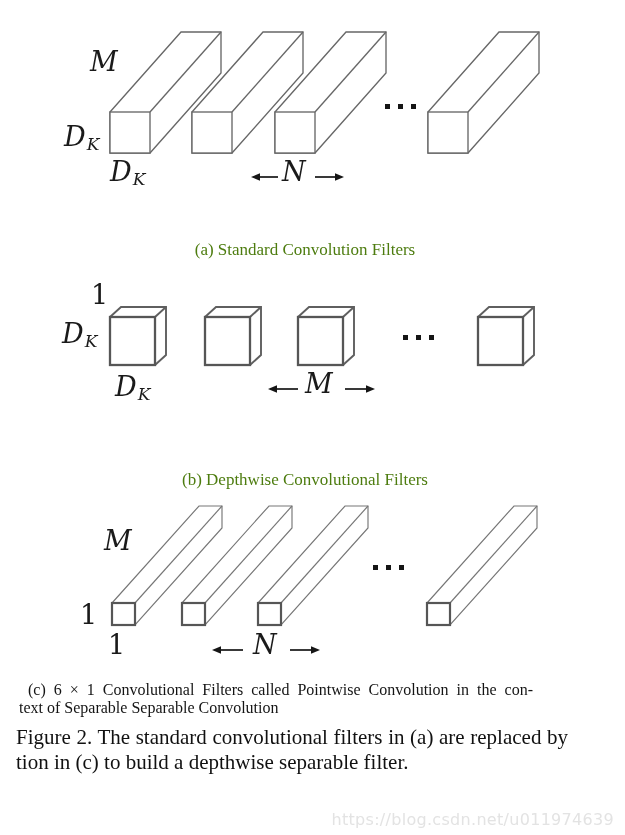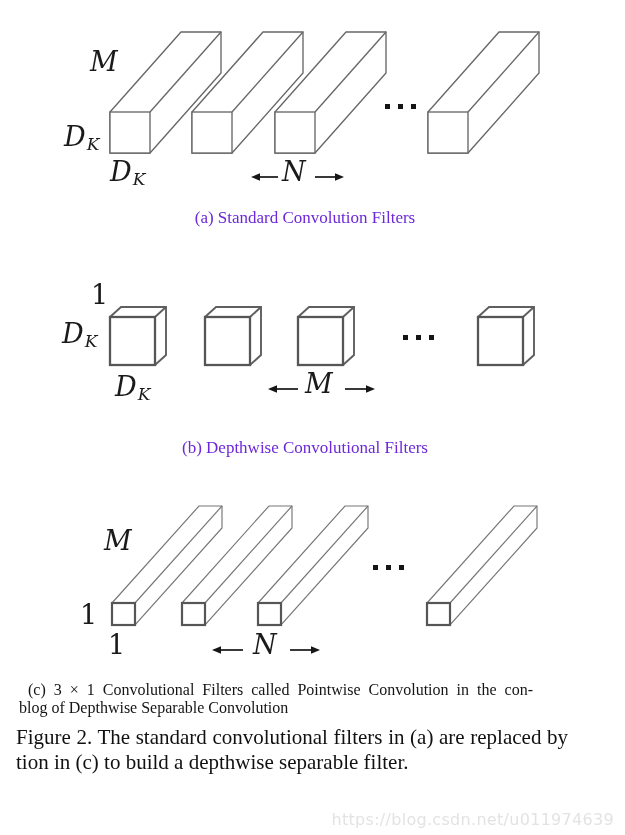--- a/index.html
+++ b/index.html
@@ -45,21 +45,22 @@
   .dots span { width: 5px; height: 5px; background: #151515; }
 
   
   .subcaption {
     position: absolute;
     left: 20px;
     width: 570px;
     text-align: center;
     font-size: 17px;
     line-height: 22px;
-    color: #6d28d9;
+    color: #4d7c0f;
+    margin-top: 32px;
   }
   .subcaption-c {
     position: absolute;
     left: 19px;
     top: 681px;
     width: 514px;
     font-size: 16px;
     line-height: 18px;
     color: #141414;
   }
@@ -217,22 +218,22 @@
   <div class="math" style="left:305px; top:370px;">M</div>
 
   <div class="math" style="left:104px; top:527px;">M</div>
   <div class="math upright" style="left:80px; top:601px;">1</div>
   <div class="math upright" style="left:108px; top:631px;">1</div>
   <div class="math" style="left:253px; top:631px;">N</div>
 
   <div class="subcaption" style="top:207px;">(a) Standard Convolution Filters</div>
   <div class="subcaption" style="top:437px;">(b) Depthwise Convolutional Filters</div>
   <div class="subcaption-c">
-    <div class="line1 just">(c) 3 × 1 Convolutional Filters called Pointwise Convolution in the con-</div>
-    <div class="line2">blog of Depthwise Separable Convolution</div>
+    <div class="line1 just">(c) 6 × 1 Convolutional Filters called Pointwise Convolution in the con-</div>
+    <div class="line2">text of Separable Separable Convolution</div>
   </div>
 
   <div class="figure-caption">
     <div class="just">Figure 2. The standard convolutional filters in (a) are replaced by</div>
     <div>tion in (c) to build a depthwise separable filter.</div>
   </div>
 
   <div class="watermark">https://blog.csdn.net/u011974639</div>
 
 </div>

